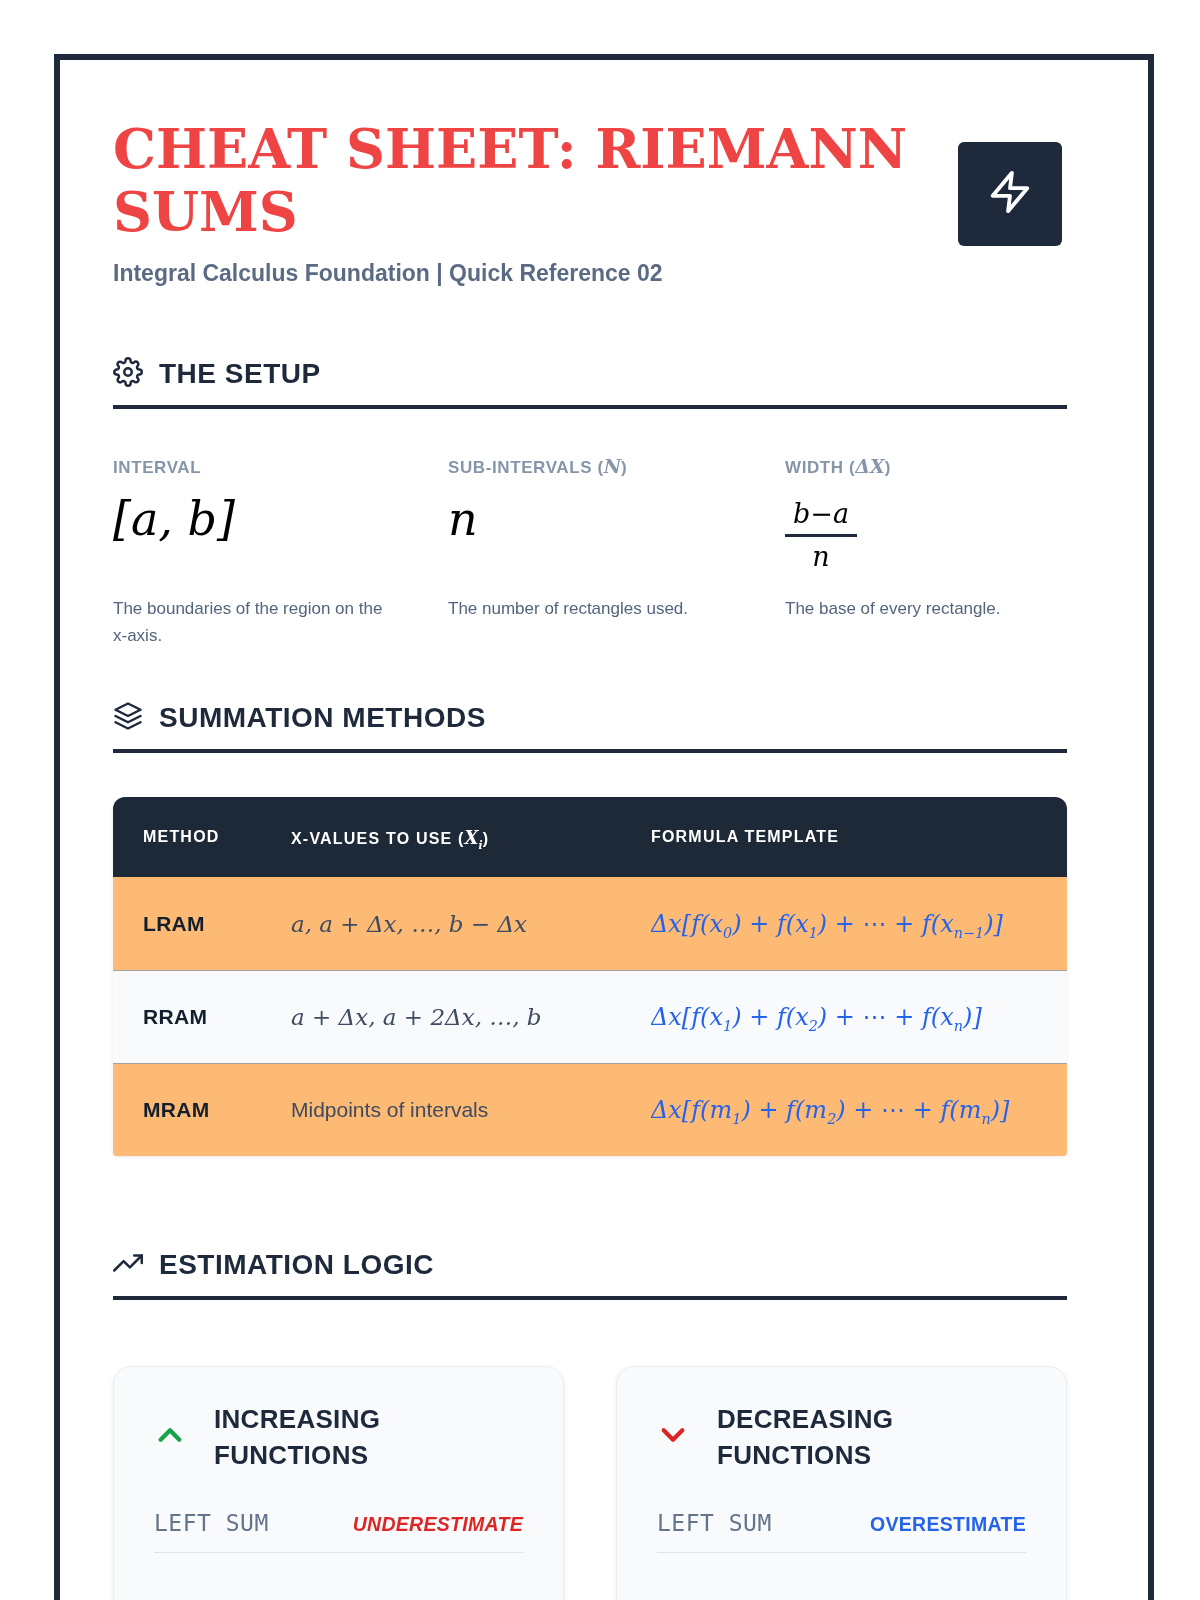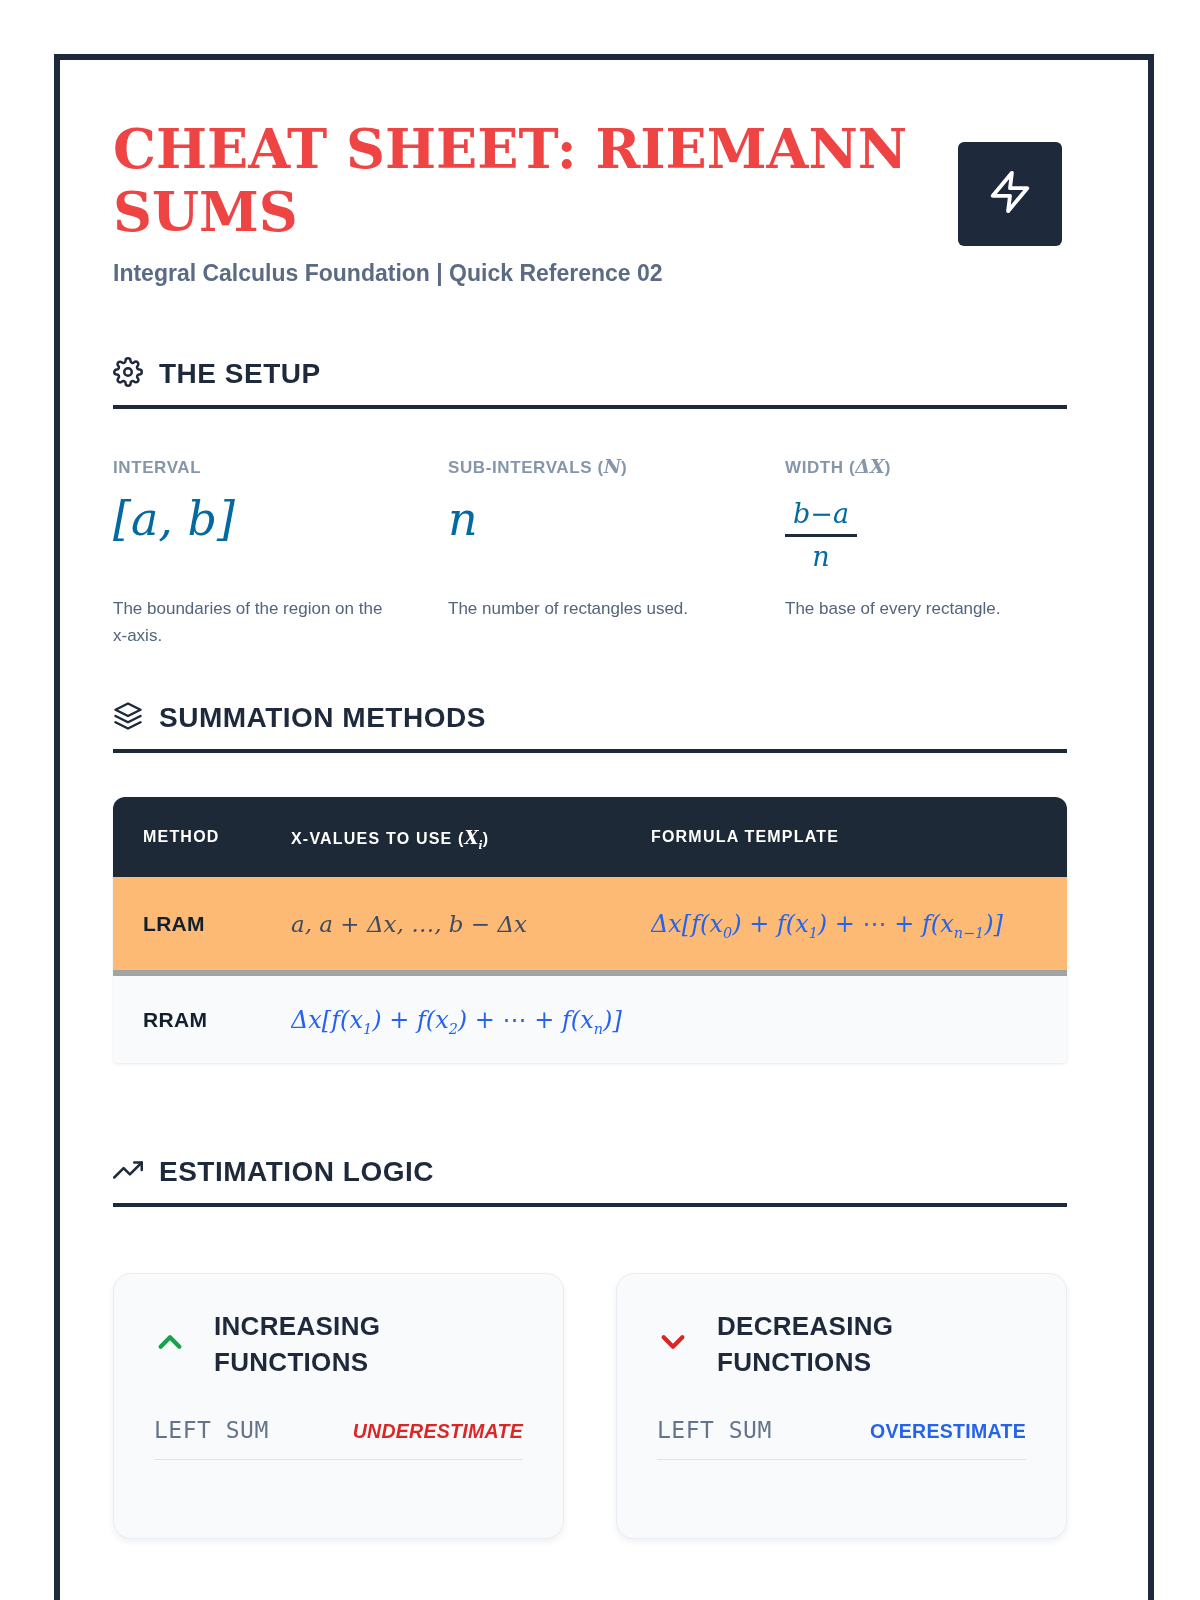--- a/index.html
+++ b/index.html
@@ -70,21 +70,21 @@
   .setup-label {
     font-size:17px; font-weight:bold; letter-spacing:0.6px; color:#8696aa;
   }
   .setup-label .mathy {
     font-family:"DejaVu Serif","DejaVu Sans",serif;
     font-style:italic; font-size:19px; letter-spacing:0;
   }
   .setup-formula {
     margin-top:14px; height:104px;
     font-family:"DejaVu Serif","DejaVu Sans",serif;
-    font-style:italic; font-size:46px; color:#0369a1;
+    font-style:italic; font-size:46px; color:#000000;
     display:flex; align-items:flex-start;
   }
   .frac { display:inline-block; text-align:center;
           font-size:27px; line-height:1.3; margin-top:4px; }
   .frac .top { padding:0 8px 3px; border-bottom:3px solid #1f2b3d; }
   .frac .bot { padding-top:2px; }
   .setup-desc { font-size:17px; color:#53657c; line-height:1.55; max-width:285px; }
 
   
   .mtable { margin-top:44px; width:954px; border-radius:12px 12px 4px 4px;
@@ -97,21 +97,21 @@
   }
   .thead .mathy {
     font-family:"DejaVu Serif","DejaVu Sans",serif;
     font-style:italic; font-size:18px; letter-spacing:0; font-weight:bold;
   }
   .trow {
     display:grid; grid-template-columns:148px 360px 1fr;
     align-items:center; height:93px; padding-left:30px; background:#fdba74;
   }
   .trow.alt { background:#f8fafc; }
-  .trow + .trow { border-top:6px solid #a3a3a3; }
+  .trow + .trow { border-top:1px solid #a3a3a3; }
   .cell-method { font-size:21px; font-weight:bold; color:#141f2e; letter-spacing:0.3px; }
   .cell-x {
     font-family:"DejaVu Serif","DejaVu Sans",serif;
     font-style:italic; font-size:23px; color:#3e4b60; white-space:nowrap;
   }
   .cell-x.plain {
     font-family:"Liberation Sans", sans-serif;
     font-style:normal; font-size:21px; color:#3e4b60;
   }
   .cell-f {
@@ -230,23 +230,29 @@
         </div>
 
         <div class="trow">
           <div class="cell-method">LRAM</div>
           <div class="cell-x">a, a + Δx, …, b − Δx</div>
           <div class="cell-f">Δx[f(x<sub>0</sub>) + f(x<sub>1</sub>) + ⋯ + f(x<sub>n−1</sub>)]</div>
         </div>
 
         <div class="trow alt">
           <div class="cell-method">RRAM</div>
+          <div class="cell-x">a + Δx, a + 2Δx, …, b</div>
           <div class="cell-f">Δx[f(x<sub>1</sub>) + f(x<sub>2</sub>) + ⋯ + f(x<sub>n</sub>)]</div>
         </div>
 
+        <div class="trow">
+          <div class="cell-method">MRAM</div>
+          <div class="cell-x plain">Midpoints of intervals</div>
+          <div class="cell-f">Δx[f(m<sub>1</sub>) + f(m<sub>2</sub>) + ⋯ + f(m<sub>n</sub>)]</div>
+        </div>
       </div>
     </div>
 
     <div class="sec-estimation">
       <div class="section-head">
         <span>
           <svg viewBox="0 0 24 24">
             <polyline points="23 6 13.5 15.5 8.5 10.5 1 18"></polyline>
             <polyline points="17 6 23 6 23 12"></polyline>
           </svg>

